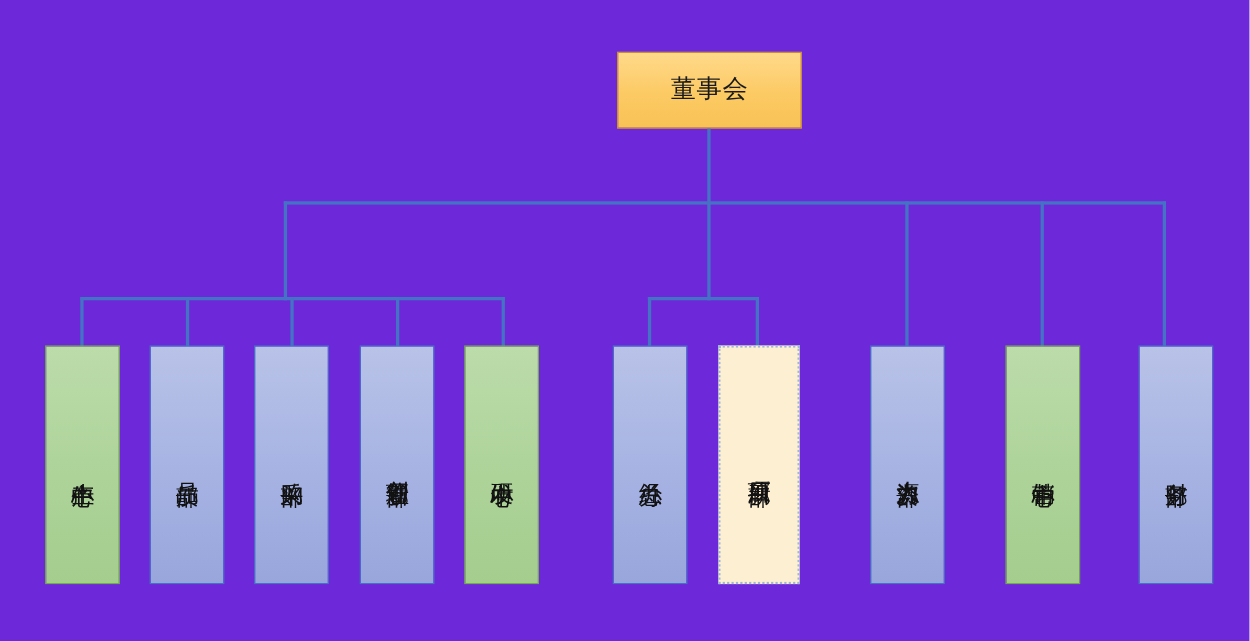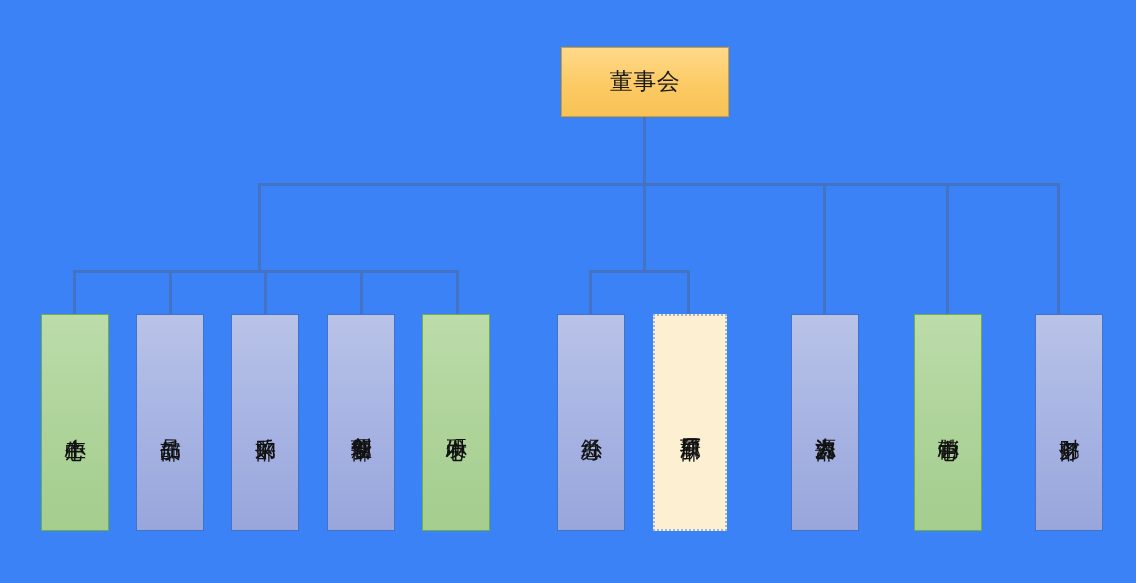--- a/index.html
+++ b/index.html
@@ -7,21 +7,21 @@
     padding: 0;
     background: #ffffff;
   }
   body {
     font-family: "DejaVu Sans", "Liberation Sans", sans-serif;
   }
   #chart-canvas {
     position: relative;
     width: 1136px;
     height: 583px;
-    background: #3b82f6;
+    background: #6d28d9;
     overflow: hidden;
   }
 
   
   .conn {
     position: absolute;
     background: #4472c4;
   }
   .conn-h { height: 3px; }
   .conn-v { width: 3px; }

